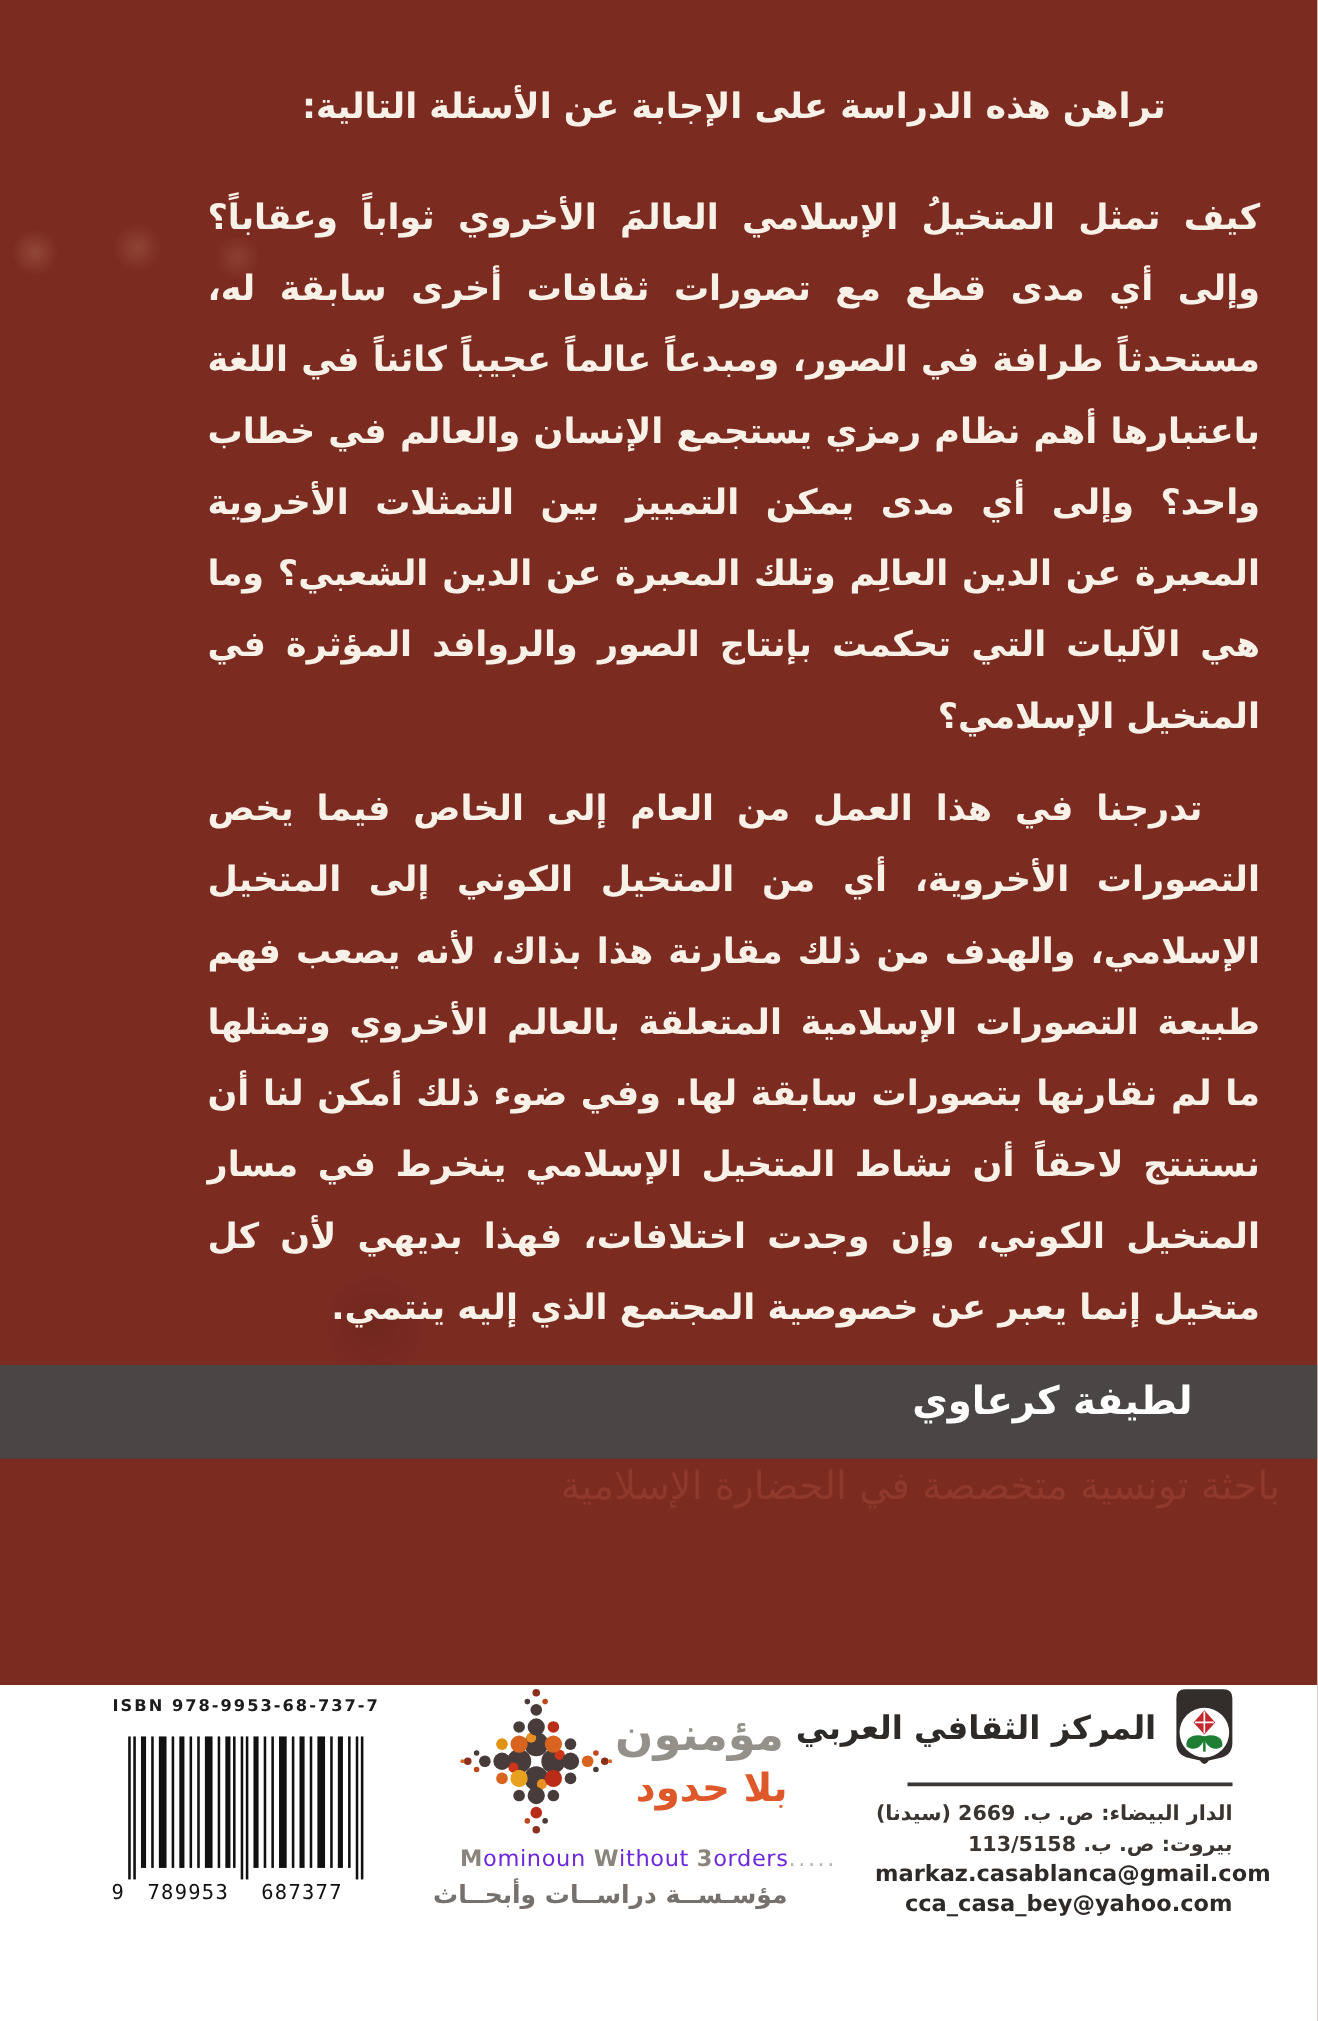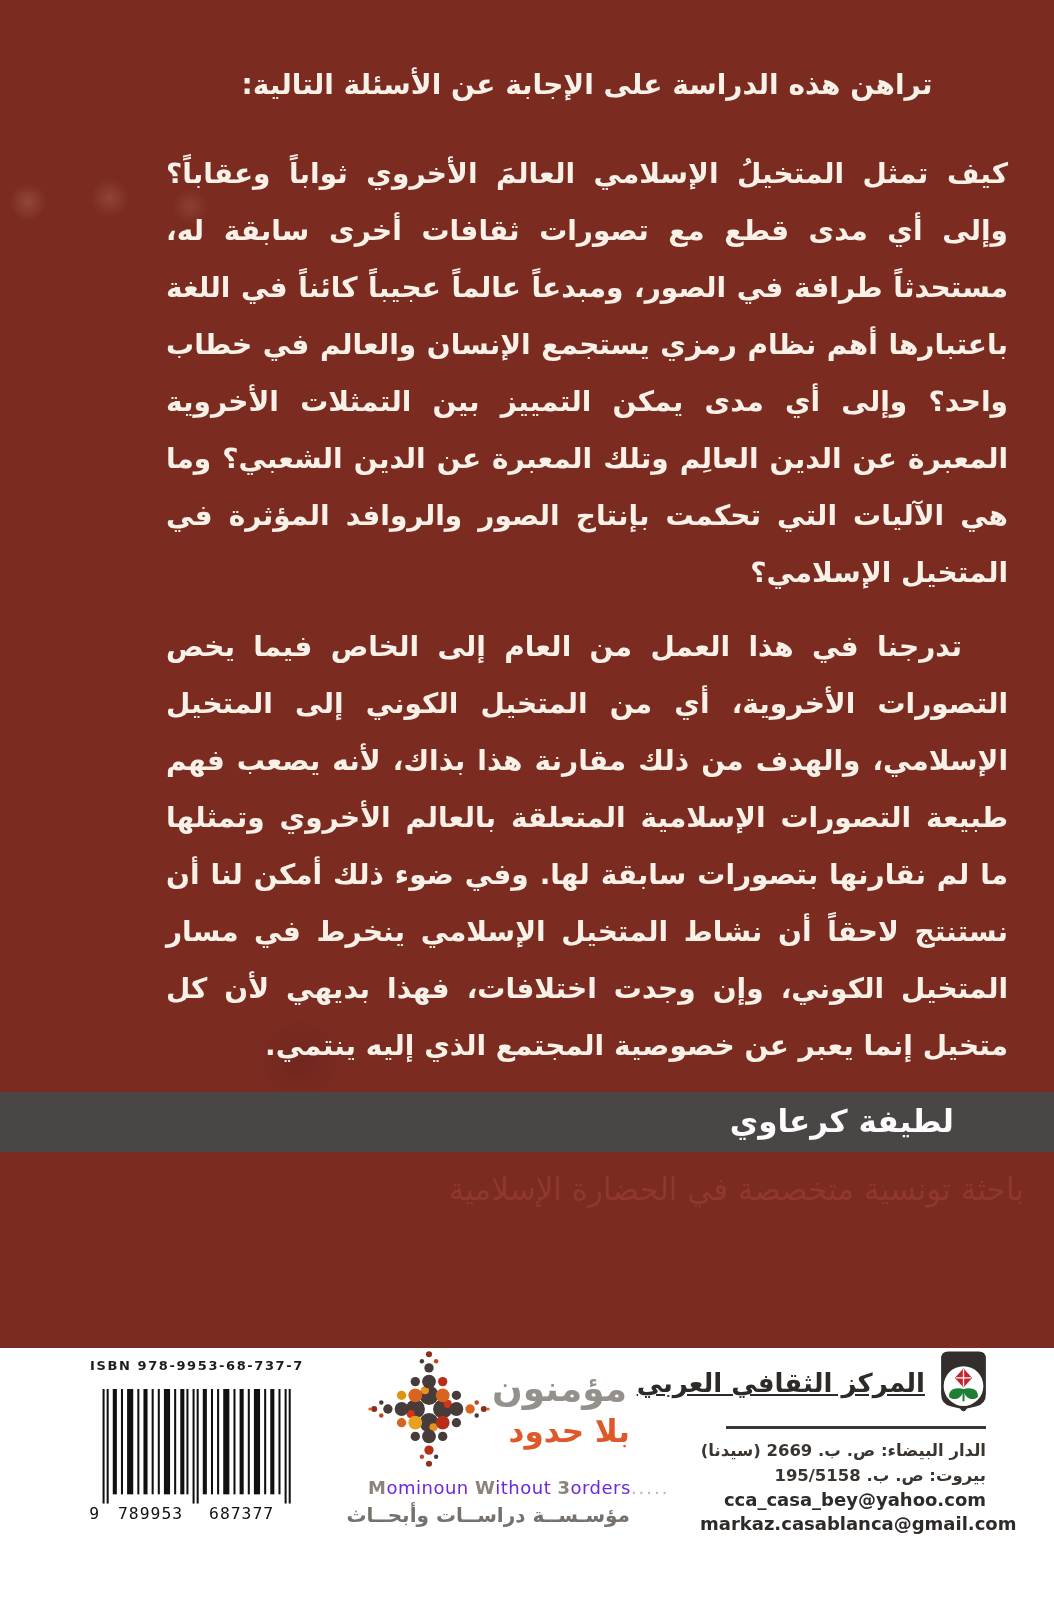--- a/index.html
+++ b/index.html
@@ -21,21 +21,21 @@
   .cover-text{
     position:absolute;top:56px;right:46px;width:842px;
     direction:rtl;color:#f7f1e8;font-weight:bold;
     font-size:28px;line-height:57px;text-align:justify;
   }
   .cover-text .intro{margin:0 0 32px 0;text-align:center;}
   .cover-text p.body-par{margin:0;}
   .cover-text p.par-2{margin-top:17px;text-indent:46px;}
   
   .author-band{
-    position:absolute;top:1092px;left:0;width:1054px;height:60px;
+    position:absolute;top:1092px;left:0;width:1054px;height:75px;
     background:#4a4645;color:#fdfdfd;
     direction:rtl;text-align:right;
     font-size:31px;font-weight:bold;line-height:58px;
     box-sizing:border-box;padding-right:100px;
   }
   .author-role{
     position:absolute;top:1163px;left:0;width:1054px;
     direction:rtl;text-align:right;box-sizing:border-box;padding-right:30px;
     color:#8e392b;font-size:31px;font-weight:normal;line-height:52px;
   }
@@ -68,21 +68,21 @@
   .mominoun-en .dots-trail{color:#b9b4ae;letter-spacing:2px;}
   .mominoun-tagline{
     margin-top:5px;direction:rtl;text-align:center;
     color:#76716c;font-size:20px;font-weight:bold;letter-spacing:1px;white-space:nowrap;
   }
   
   .publisher-block{position:absolute;left:700px;top:1348px;width:292px;direction:rtl;}
   .publisher-head{display:flex;align-items:center;justify-content:flex-start;gap:10px;}
   .publisher-logo{flex:0 0 auto;}
   .publisher-name{
-    color:#2e2a28;font-size:26px;font-weight:bold;white-space:nowrap;line-height:30px;text-decoration:underline;
+    color:#2e2a28;font-size:26px;font-weight:bold;white-space:nowrap;line-height:30px;
   }
   .publisher-rule{
     height:3px;background:#3b3734;border:0;margin:8px 6px 9px 26px;
   }
   .publisher-addr{
     color:#3a3530;font-size:16.5px;font-weight:bold;line-height:25px;
     text-align:right;white-space:nowrap;margin:0 6px 0 0;
   }
   .publisher-email{
     direction:ltr;color:#2e2a28;font-size:18px;font-weight:bold;line-height:24px;
@@ -221,18 +221,18 @@
         <path d="M28 19.5 L36.5 29 L28 38.5 L19.5 29 Z" fill="#c1272d"></path>
         <path d="M28 20.5 V37.5 M20.5 29 H35.5" stroke="#ffffff" stroke-width="1.3" fill="none"></path>
         <path d="M28 40 C20.5 37.5 12.5 40.5 14 48 C20.5 52.5 26.5 48 28 41.5 Z" fill="#1e7e34"></path>
         <path d="M28 40 C35.5 37.5 43.5 40.5 42 48 C35.5 52.5 29.5 48 28 41.5 Z" fill="#1e7e34"></path>
         <rect x="27" y="40" width="2" height="12" fill="#1e7e34"></rect>
       </svg>
       <div class="publisher-name">المركز الثقافي العربي</div>
     </div>
     <hr class="publisher-rule">
     <div class="publisher-addr">الدار البيضاء: ص. ب. 2669 (سيدنا)</div>
-    <div class="publisher-addr">بيروت: ص. ب. 195/5158</div>
+    <div class="publisher-addr">بيروت: ص. ب. 113/5158</div>
+    <div class="publisher-email">markaz.casablanca@gmail.com</div>
     <div class="publisher-email">cca_casa_bey@yahoo.com</div>
-    <div class="publisher-email">markaz.casablanca@gmail.com</div>
   </div>
 
 </div>
 
 </body></html>

